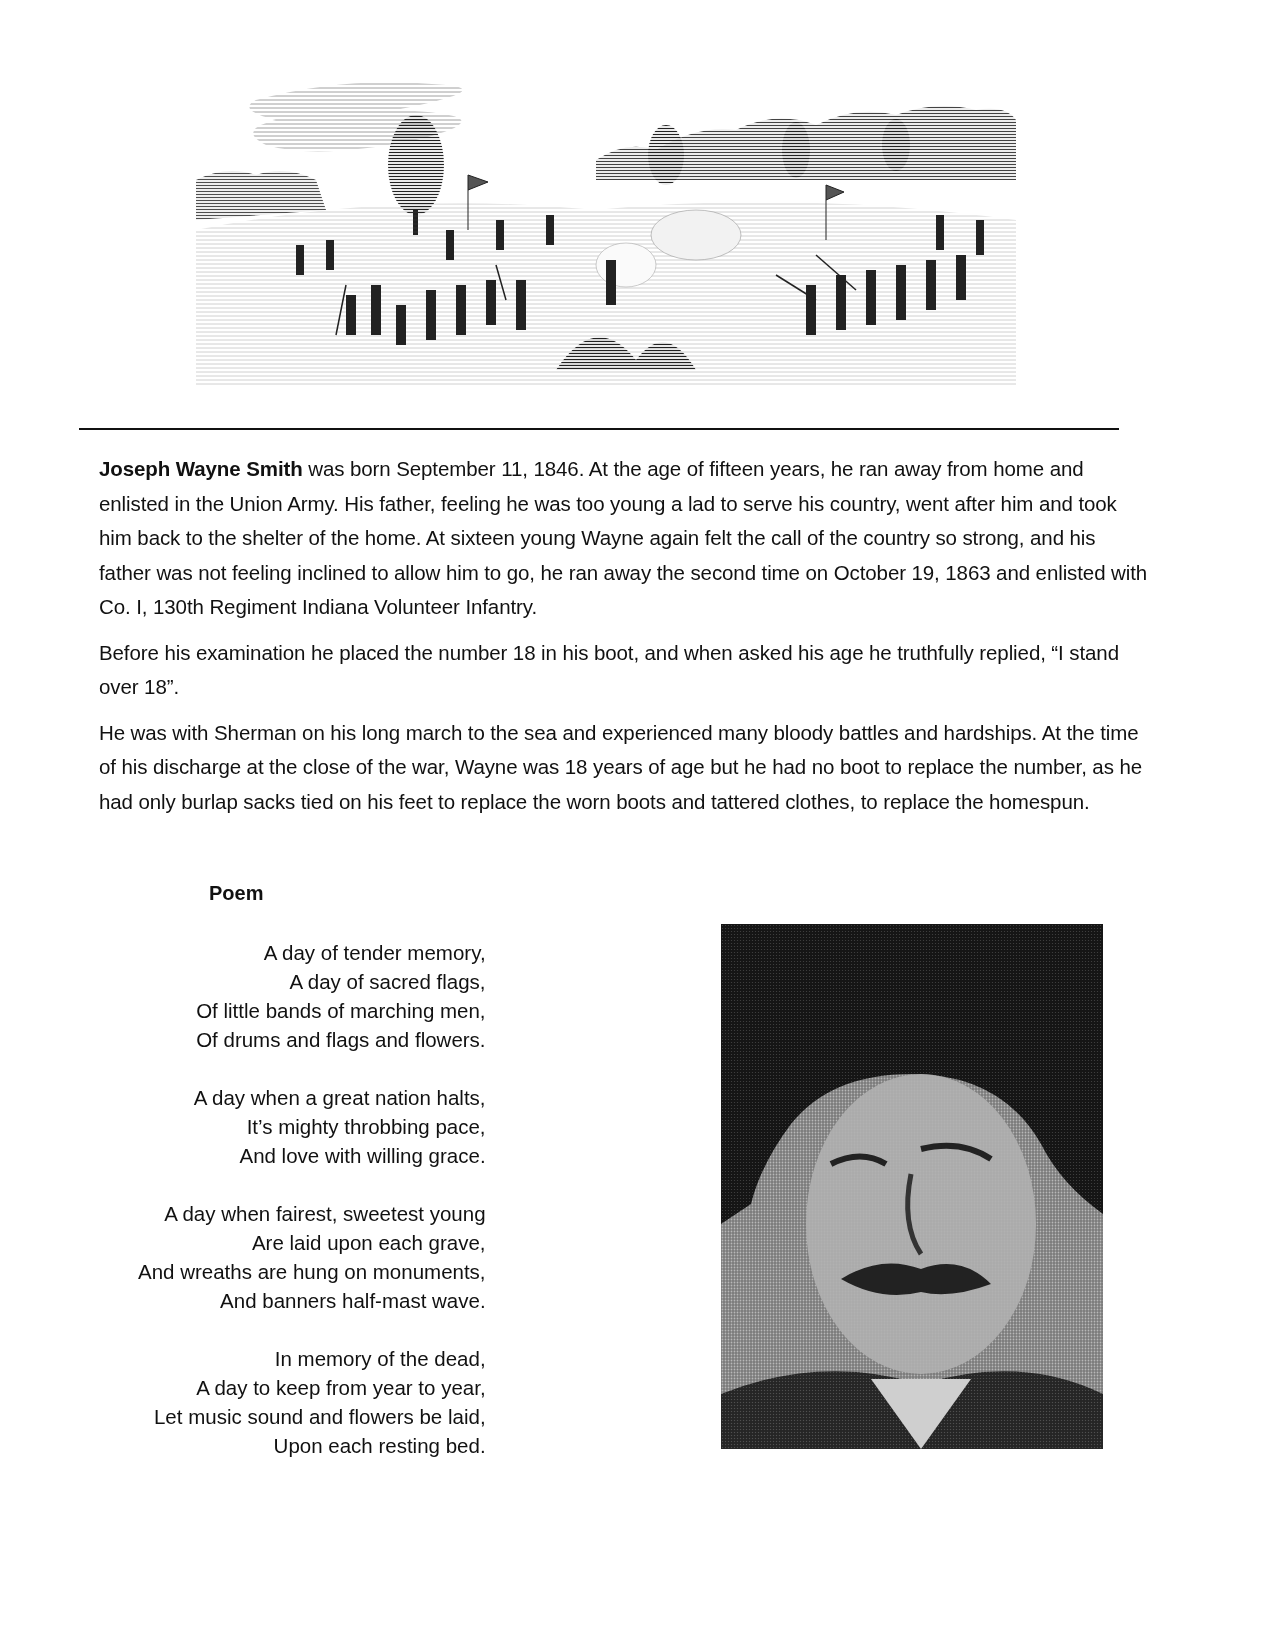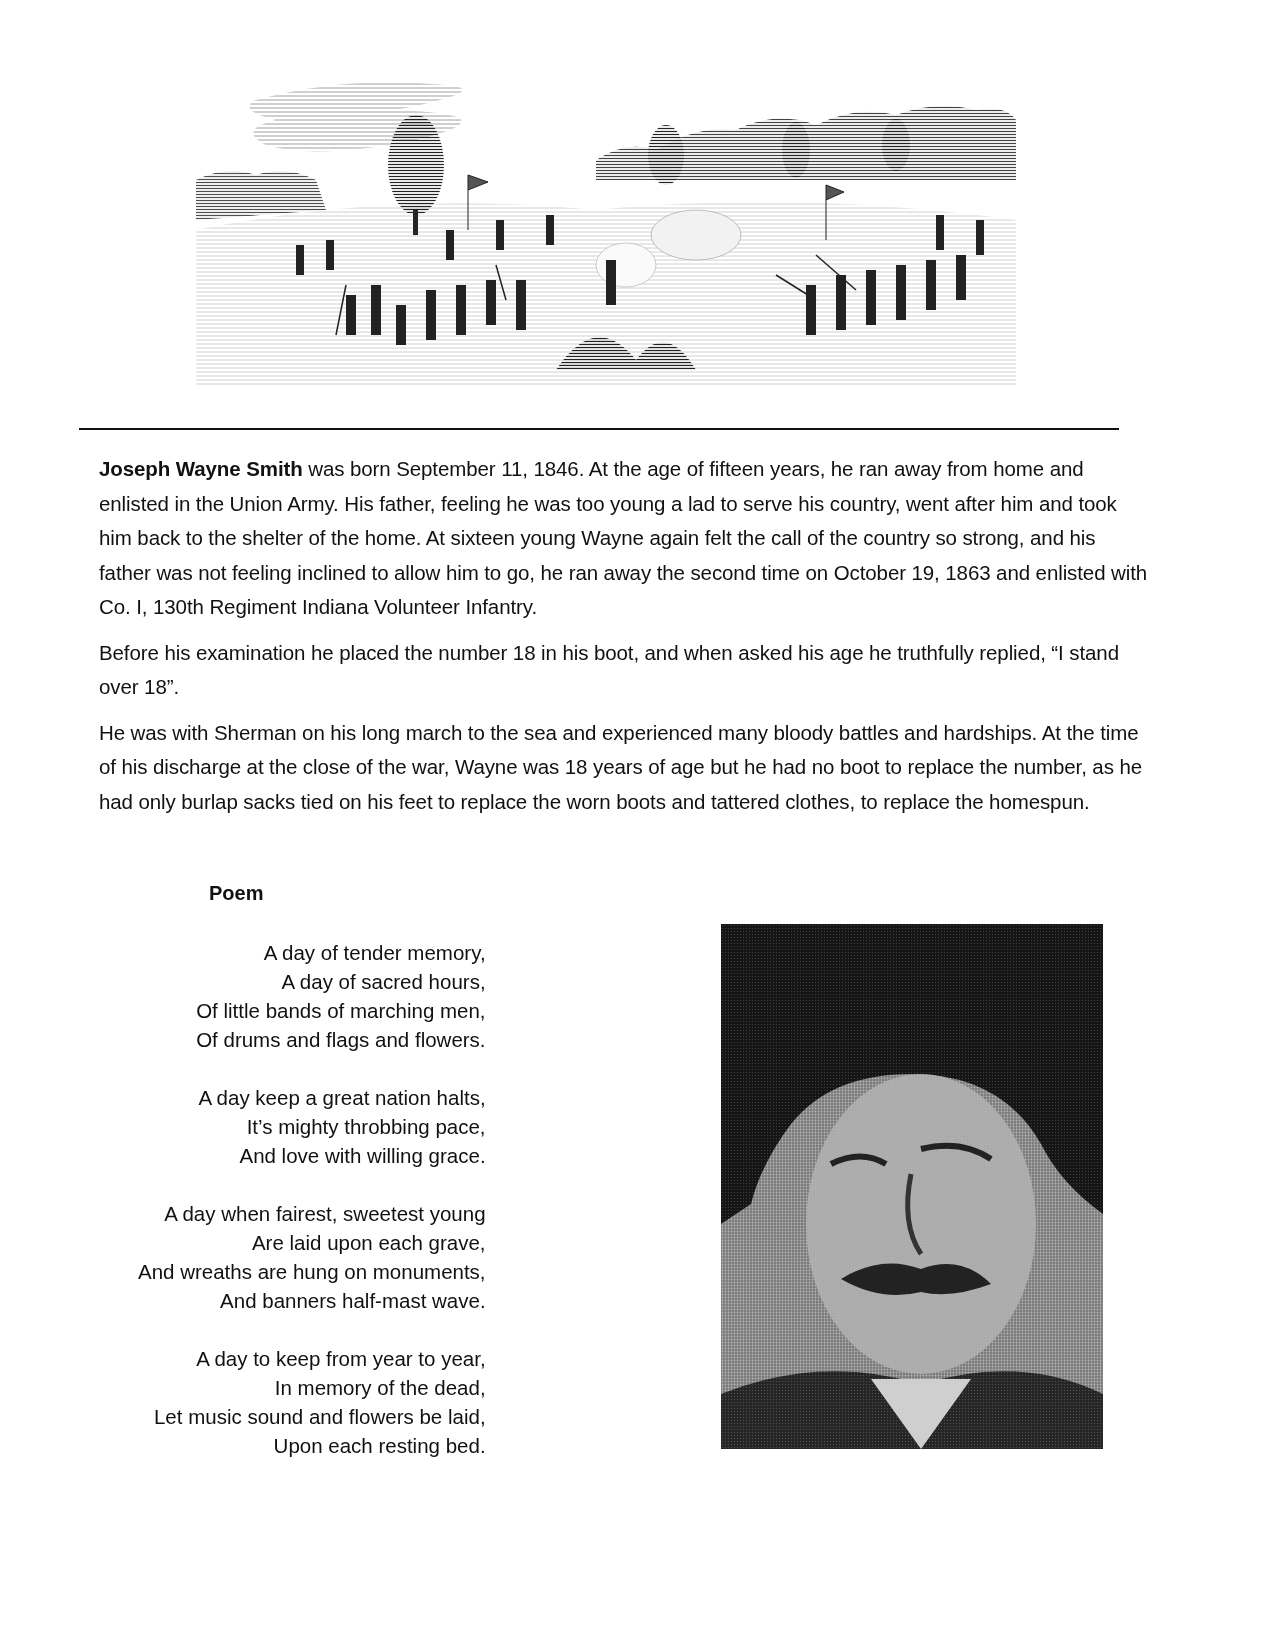--- a/index.html
+++ b/index.html
@@ -93,38 +93,38 @@
   <p><b>Joseph Wayne Smith</b><span> was born September 11, 1846.  At the age of fifteen years, he ran away from home and enlisted in the Union Army.  His father, feeling he was too young a lad to serve his country, went after him and took him back to the shelter of the home.  At sixteen young Wayne again felt the call of the country so strong, and his father was not feeling inclined to allow him to go, he ran away the second time on October 19, 1863 and enlisted with Co. I, 130th Regiment Indiana Volunteer Infantry.</span></p>
   <p>Before his examination he placed the number 18 in his boot, and when asked his age he truthfully replied, “I stand over 18”.</p>
   <p>He was with Sherman on his long march to the sea and experienced many bloody battles and hardships.  At the time of his discharge at the close of the war, Wayne was 18 years of age but he had no boot to replace the number, as he had only burlap sacks tied on his feet to replace the worn boots and tattered clothes, to replace the homespun.</p>
 </div>
 
 <div class="poem-title">Poem</div>
 
 <div class="poem">
   <div class="stanza">
     <div>A day of tender memory,</div>
-    <div>A day of sacred hours,</div>
+    <div>A day of sacred flags,</div>
     <div>Of little bands of marching men,</div>
     <div>Of drums and flags and flowers.</div>
   </div>
   <div class="stanza">
-    <div>A day keep a great nation halts,</div>
+    <div>A day when a great nation halts,</div>
     <div>It’s mighty throbbing pace,</div>
     <div>And love with willing grace.</div>
   </div>
   <div class="stanza">
     <div>A day when fairest, sweetest young</div>
     <div>Are laid upon each grave,</div>
     <div>And wreaths are hung on monuments,</div>
     <div>And banners half-mast wave.</div>
   </div>
   <div class="stanza">
+    <div>In memory of the dead,</div>
     <div>A day to keep from year to year,</div>
-    <div>In memory of the dead,</div>
     <div>Let music sound and flowers be laid,</div>
     <div>Upon each resting bed.</div>
   </div>
 </div>
 
 <svg class="portrait" viewBox="0 0 382 525" xmlns="http://www.w3.org/2000/svg">
   <defs>
     <pattern id="dots" width="3" height="3" patternUnits="userSpaceOnUse">
       <rect width="3" height="3" fill="#7a7a7a"></rect>
       <circle cx="1.5" cy="1.5" r="0.9" fill="#b8b8b8"></circle>

